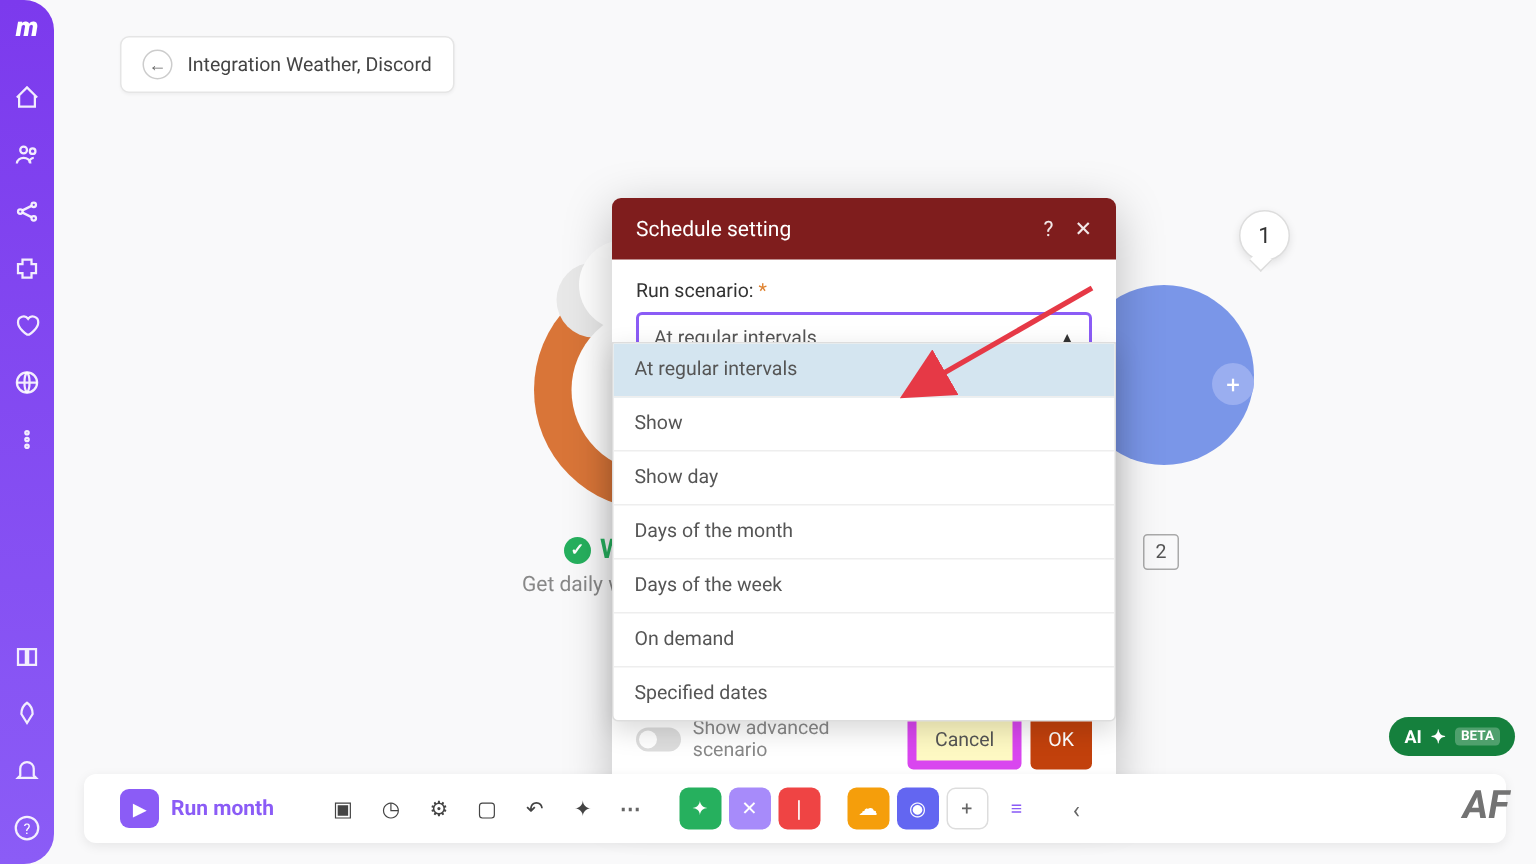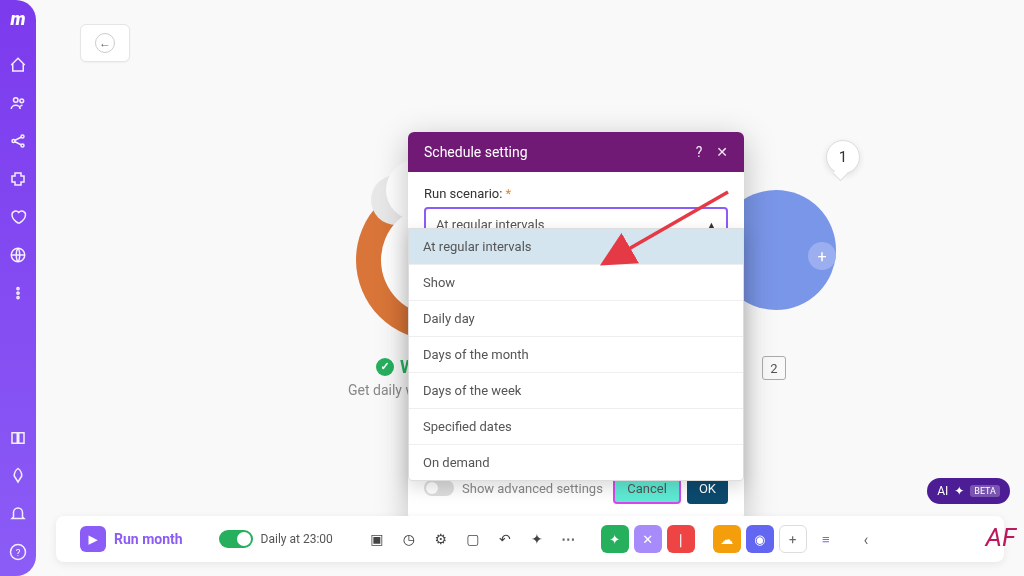--- a/index.html
+++ b/index.html
@@ -19,63 +19,63 @@
 .clock-center{position:absolute;left:50%;top:50%;width:12px;height:12px;background:#d97538;border-radius:50%;transform:translate(-50%,-50%)}
 .module-label{position:absolute;left:340px;top:356px;display:flex;align-items:center;gap:6px;font-weight:700;color:#26b05e;font-size:18px}
 .module-check{width:18px;height:18px;background:#26b05e;border-radius:50%;color:#fff;display:flex;align-items:center;justify-content:center;font-size:11px}
 .module-desc{position:absolute;left:312px;top:382px;color:#888;font-size:14px}
 .module-blue{position:absolute;left:680px;top:190px;width:120px;height:120px;border-radius:50%;background:#7a96e8}
 .plus-btn{position:absolute;left:772px;top:242px;width:28px;height:28px;border-radius:50%;background:#9aaef0;color:#fff;display:flex;align-items:center;justify-content:center;font-size:16px}
 .badge-1{position:absolute;left:790px;top:140px;width:34px;height:34px;border-radius:50%;background:#fff;border:1px solid #ddd;display:flex;align-items:center;justify-content:center;font-size:15px;color:#333;box-shadow:0 2px 6px rgba(0,0,0,0.1)}
 .badge-1::after{content:"";position:absolute;bottom:-6px;left:8px;width:10px;height:10px;background:#fff;border-right:1px solid #ddd;border-bottom:1px solid #ddd;transform:rotate(45deg)}
 .badge-2{position:absolute;left:726px;top:356px;width:24px;height:24px;border:1px solid #aaa;border-radius:3px;display:flex;align-items:center;justify-content:center;font-size:13px;color:#555}
 .modal-backdrop{position:absolute;left:408px;top:132px;width:336px;background:#fff;border-radius:6px;box-shadow:0 8px 32px rgba(0,0,0,0.25);overflow:visible}
-.modal-header{background:#701a75;color:#fff;padding:12px 16px;display:flex;align-items:center;justify-content:space-between;border-radius:6px 6px 0 0;font-size:14px}
+.modal-header{background:#7f1d1d;color:#fff;padding:12px 16px;display:flex;align-items:center;justify-content:space-between;border-radius:6px 6px 0 0;font-size:14px}
 .modal-header-right{display:flex;gap:14px;align-items:center}
 .modal-header-icon{cursor:pointer;font-size:14px;opacity:0.9}
 .modal-body{padding:14px 16px 10px}
 .field-label{font-size:13px;font-weight:400;color:#333;margin-bottom:6px}
 .field-label .req{color:#e08432}
 .select-box{border:2px solid #8b5cf6;border-radius:4px;padding:8px 10px;font-size:13px;color:#555;display:flex;justify-content:space-between;align-items:center;cursor:pointer}
 .select-arrow{font-size:9px;color:#333}
 .dropdown{position:absolute;left:408px;top:228px;width:336px;background:#fff;border:1px solid #ddd;border-radius:0 0 4px 4px;box-shadow:0 6px 18px rgba(0,0,0,0.15);overflow:hidden}
 .dropdown-item{padding:10px 14px;font-size:13px;color:#555;border-bottom:1px solid #eee;cursor:pointer}
 .dropdown-item:last-child{border-bottom:none}
 .dropdown-item.active{background:#d4e5f0}
 .help-text{color:#999;font-size:11px;line-height:1.4;margin-top:180px;text-align:center;padding:0 10px}
 .modal-footer{padding:10px 16px 16px;display:flex;align-items:center;justify-content:space-between}
 .adv-toggle{display:flex;align-items:center;gap:8px;color:#888;font-size:13px}
 .toggle-sw{width:30px;height:16px;background:#ddd;border-radius:8px;position:relative}
 .toggle-sw::after{content:"";position:absolute;left:2px;top:2px;width:12px;height:12px;background:#fff;border-radius:50%}
 .footer-btns{display:flex;gap:6px}
-.btn-cancel{padding:6px 12px;border:2px solid #d946ef;border-radius:4px;background:#5eead4;font-size:13px;color:#555;cursor:pointer}
-.btn-ok{padding:6px 12px;border:none;border-radius:4px;background:#0c4a6e;color:#fff;font-size:13px;cursor:pointer}
+.btn-cancel{padding:6px 12px;border:6px solid #d946ef;border-radius:4px;background:#fef9c3;font-size:13px;color:#555;cursor:pointer}
+.btn-ok{padding:6px 12px;border:none;border-radius:4px;background:#c2410c;color:#fff;font-size:13px;cursor:pointer}
 .bottom-bar{position:absolute;left:56px;bottom:14px;right:20px;height:46px;background:#fff;border-radius:8px;box-shadow:0 2px 8px rgba(0,0,0,0.08);display:flex;align-items:center;padding:0 12px;gap:8px}
 .run-btn{display:flex;align-items:center;gap:8px;background:#fff;padding:6px 12px;border-radius:6px;color:#8b5cf6;font-weight:700;font-size:14px;cursor:pointer}
 .run-play{width:26px;height:26px;background:#8b5cf6;border-radius:6px;display:flex;align-items:center;justify-content:center;color:#fff;font-size:11px}
 .sched-toggle{display:flex;align-items:center;gap:8px;font-size:12px;color:#555;margin-left:6px;padding:4px 10px;border-radius:14px}
 .sched-sw{width:34px;height:18px;background:#26b05e;border-radius:9px;position:relative}
 .sched-sw::after{content:"";position:absolute;right:2px;top:2px;width:14px;height:14px;background:#fff;border-radius:50%}
 .toolbar-group{display:flex;gap:4px;margin-left:12px}
 .tb-icon{width:28px;height:28px;border-radius:6px;display:flex;align-items:center;justify-content:center;font-size:14px;color:#666;cursor:pointer}
 .tb-icon.dark{color:#444}
 .tb-icon.more{font-weight:700;letter-spacing:1px}
 .app-icons{display:flex;gap:5px;margin-left:10px}
 .app-ic{width:28px;height:28px;border-radius:6px;display:flex;align-items:center;justify-content:center;color:#fff;font-size:13px}
 .app-ic.green{background:#26b05e}
 .app-ic.purple{background:#a78bfa}
 .app-ic.red{background:#ef4444}
 .app-ic.orange{background:#f59e0b}
 .app-ic.indigo{background:#6366f1}
 .app-ic.plus{background:#fff;color:#666;border:1px solid #ddd}
 .app-ic.settings{background:#fff;color:#8b5cf6}
 .nav-arrow{width:28px;height:28px;display:flex;align-items:center;justify-content:center;color:#666;cursor:pointer;margin-left:4px}
-.ai-badge{position:absolute;right:14px;bottom:72px;background:#4c1d95;color:#fff;padding:6px 10px;border-radius:14px;display:flex;align-items:center;gap:6px;font-size:12px;font-weight:400}
+.ai-badge{position:absolute;right:14px;bottom:72px;background:#15803d;color:#fff;padding:6px 10px;border-radius:14px;display:flex;align-items:center;gap:6px;font-size:12px;font-weight:700}
 .beta{background:rgba(255,255,255,0.25);padding:1px 4px;border-radius:3px;font-size:9px}
-.af-logo{position:absolute;right:8px;bottom:24px;font-weight:400;font-size:26px;color:#be185d;font-style:italic}
+.af-logo{position:absolute;right:18px;bottom:24px;font-weight:700;font-size:26px;color:#737373;font-style:italic}
 .arrow-annotation{position:absolute;left:588px;top:184px;pointer-events:none}
 </style>
 </head>
 <body>
 
 <div class="sidebar">
   <div class="logo">m</div>
   <div class="sidebar-icon">
       <svg viewBox="0 0 24 24">
         <path d="M3 12l9-9 9 9M5 10v10h14V10"></path>
@@ -138,20 +138,21 @@
   <div class="sidebar-icon" style="margin-bottom:14px">
       <svg viewBox="0 0 24 24" fill="#f59e0b" stroke="#fff">
         <circle cx="12" cy="12" r="10"></circle>
         <text x="12" y="17" text-anchor="middle" font-size="13" fill="#fff" stroke="none">?</text>
       </svg>
     </div>
 </div>
 
 <div class="breadcrumb">
   <span class="breadcrumb-back">←</span>
+  <span>Integration Weather, Discord</span>
 </div>
 
 <div class="canvas">
   <div class="module-clock">
     <div class="clock-face">
         <div class="clock-hand"></div>
         <div class="clock-center"></div>
       </div>
   </div>
   <div class="module-label">
@@ -179,56 +180,52 @@
     </div>
     <div class="select-box">
       <span>At regular intervals</span>
       <span class="select-arrow">▲</span>
     </div>
     <div class="help-text">run. You can specify time-of-day intervals, weekdays or months.</div>
   </div>
   <div class="modal-footer">
     <div class="adv-toggle">
       <div class="toggle-sw"></div>
-      <span>Show advanced settings</span>
+      <span>Show advanced scenario</span>
     </div>
     <div class="footer-btns">
       <button class="btn-cancel">Cancel</button>
       <button class="btn-ok">OK</button>
     </div>
   </div>
 </div>
 
 <div class="dropdown">
   <div class="dropdown-item active">At regular intervals</div>
   <div class="dropdown-item">Show</div>
-  <div class="dropdown-item">Daily day</div>
+  <div class="dropdown-item">Show day</div>
   <div class="dropdown-item">Days of the month</div>
   <div class="dropdown-item">Days of the week</div>
+  <div class="dropdown-item">On demand</div>
   <div class="dropdown-item">Specified dates</div>
-  <div class="dropdown-item">On demand</div>
 </div>
 
 <svg class="arrow-annotation" width="160" height="90">
   <defs>
       <marker id="ah" markerWidth="10" markerHeight="10" refX="8" refY="5" orient="auto">
         <path d="M0,0 L10,5 L0,10 z" fill="#e63946"></path>
       </marker>
     </defs>
   <line x1="140" y1="8" x2="18" y2="78" stroke="#e63946" stroke-width="3.5" marker-end="url(#ah)"></line>
 </svg>
 
 <div class="bottom-bar">
   <div class="run-btn">
     <div class="run-play">▶</div>
     <span>Run month</span>
-  </div>
-  <div class="sched-toggle">
-    <div class="sched-sw"></div>
-    <span>Daily at 23:00</span>
   </div>
   <div class="toolbar-group">
     <div class="tb-icon dark">▣</div>
     <div class="tb-icon dark">◷</div>
     <div class="tb-icon dark">⚙</div>
     <div class="tb-icon dark">▢</div>
     <div class="tb-icon dark">↶</div>
     <div class="tb-icon dark">✦</div>
     <div class="tb-icon more">⋯</div>
   </div>

